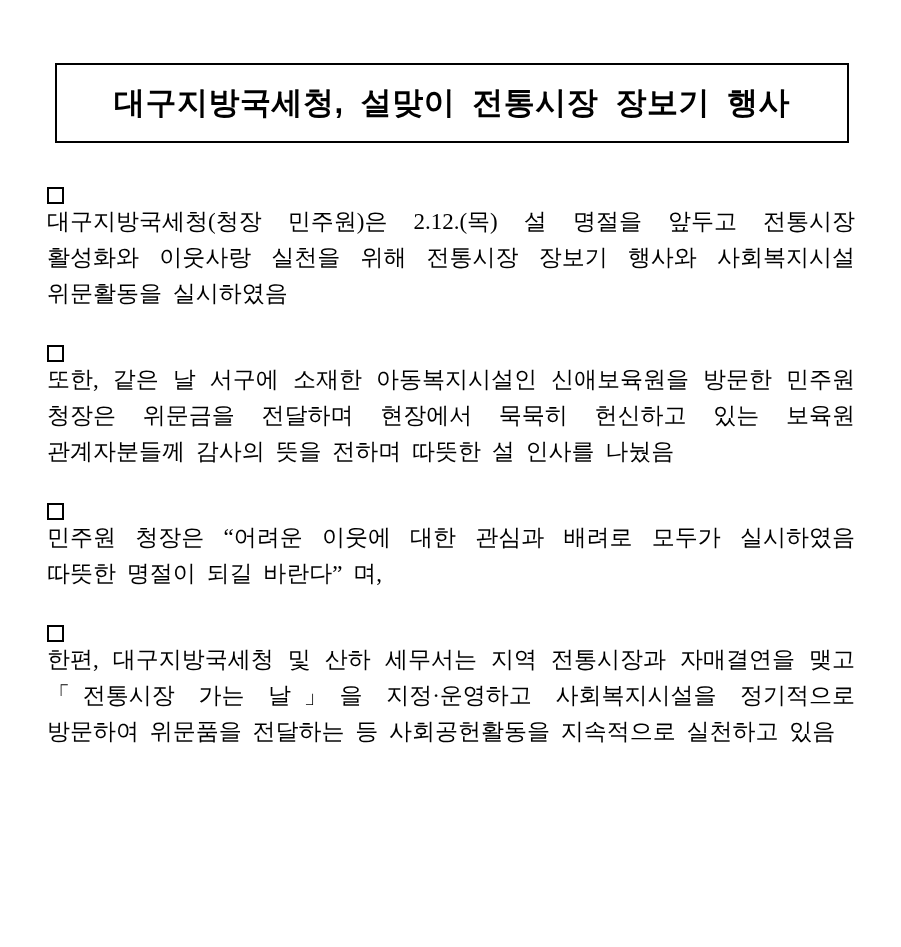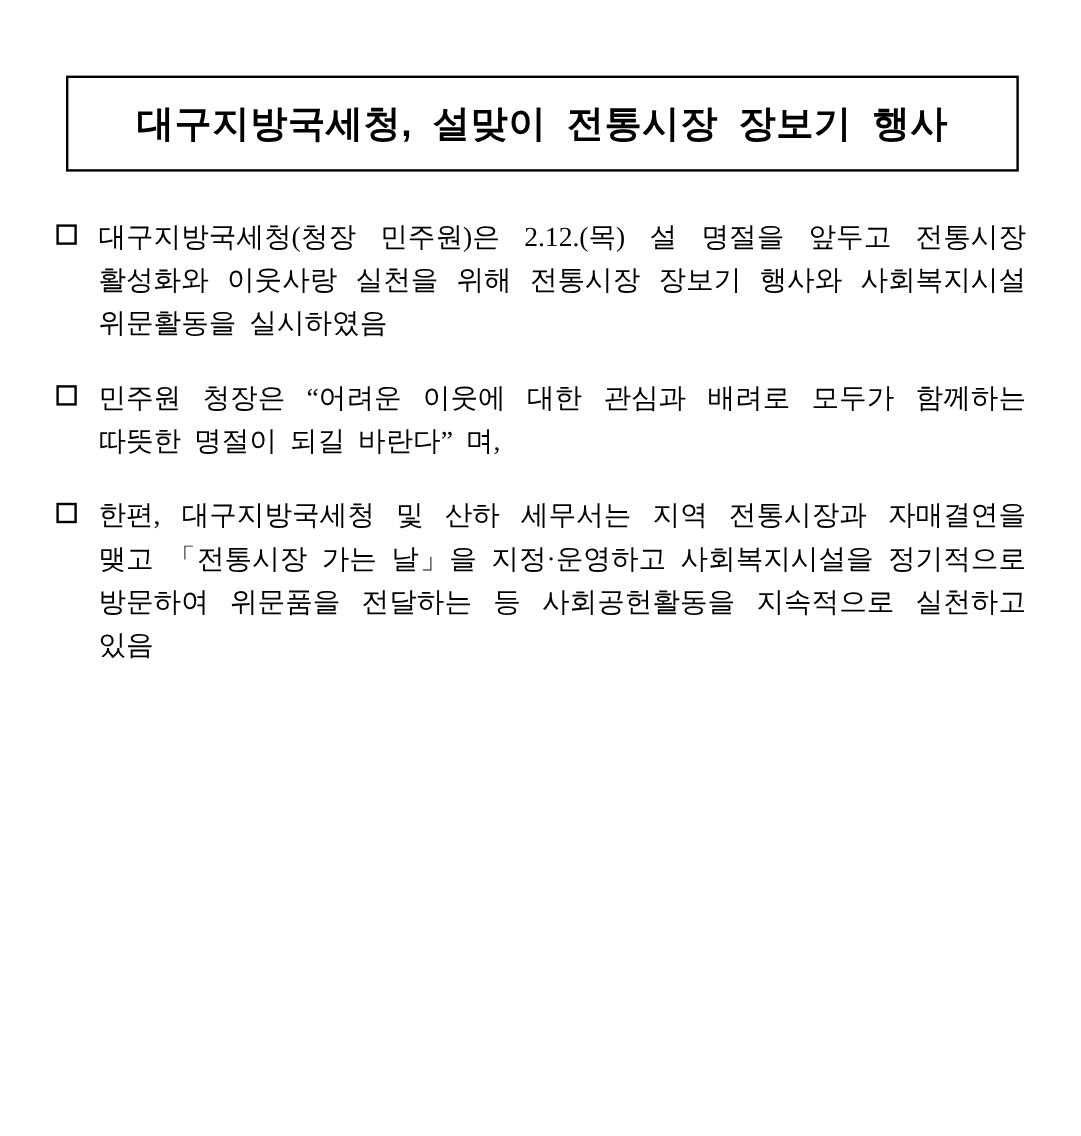--- a/index.html
+++ b/index.html
@@ -36,20 +36,21 @@
     word-spacing: 8px;
     white-space: nowrap;
   }
   .content {
     width: 808px;
   }
   .para {
     display: flex;
     align-items: flex-start;
     margin-bottom: 26px;
+    flex-direction: column;
   }
   .para:last-child { margin-bottom: 0; }
   .marker {
     flex: 0 0 auto;
     width: 17px;
     height: 17px;
     border: 2px solid #000000;
     margin: 7px 18px 0 0;
     background: #ffffff;
   }
@@ -78,24 +79,28 @@
   </div>
 
   <main class="content">
 
       <div class="para">
         <span class="marker square"></span>
         <p class="text">대구지방국세청(청장 민주원)은 2.12.(목) 설 명절을 앞두고 전통시장 활성화와 이웃사랑 실천을 위해 전통시장 장보기 행사와 사회복지시설 위문활동을 실시하였음</p>
       </div>
 
 
+      <div class="para">
+        <span class="marker square"></span>
+        <p class="text">또한, 같은 날 서구에 소재한 아동복지시설인 신애보육원을 방문한 민주원 청장은 위문금을 전달하며 현장에서 묵묵히 헌신하고 있는 보육원 관계자분들께 감사의 뜻을 전하며 따뜻한 설 인사를 나눴음</p>
+      </div>
 
       <div class="para">
         <span class="marker square"></span>
-        <p class="text">민주원 청장은 “어려운 이웃에 대한 관심과 배려로 모두가 함께하는 따뜻한 명절이 되길 바란다” 며,</p>
+        <p class="text">민주원 청장은 “어려운 이웃에 대한 관심과 배려로 모두가 실시하였음 따뜻한 명절이 되길 바란다” 며,</p>
       </div>
 
 
       <div class="para">
         <span class="marker square"></span>
         <p class="text">한편, 대구지방국세청 및 산하 세무서는 지역 전통시장과 자매결연을 맺고 「전통시장 가는 날」을 지정·운영하고 사회복지시설을 정기적으로 방문하여 위문품을 전달하는 등 사회공헌활동을 지속적으로 실천하고 있음</p>
       </div>
     </main>
 
 </div>

